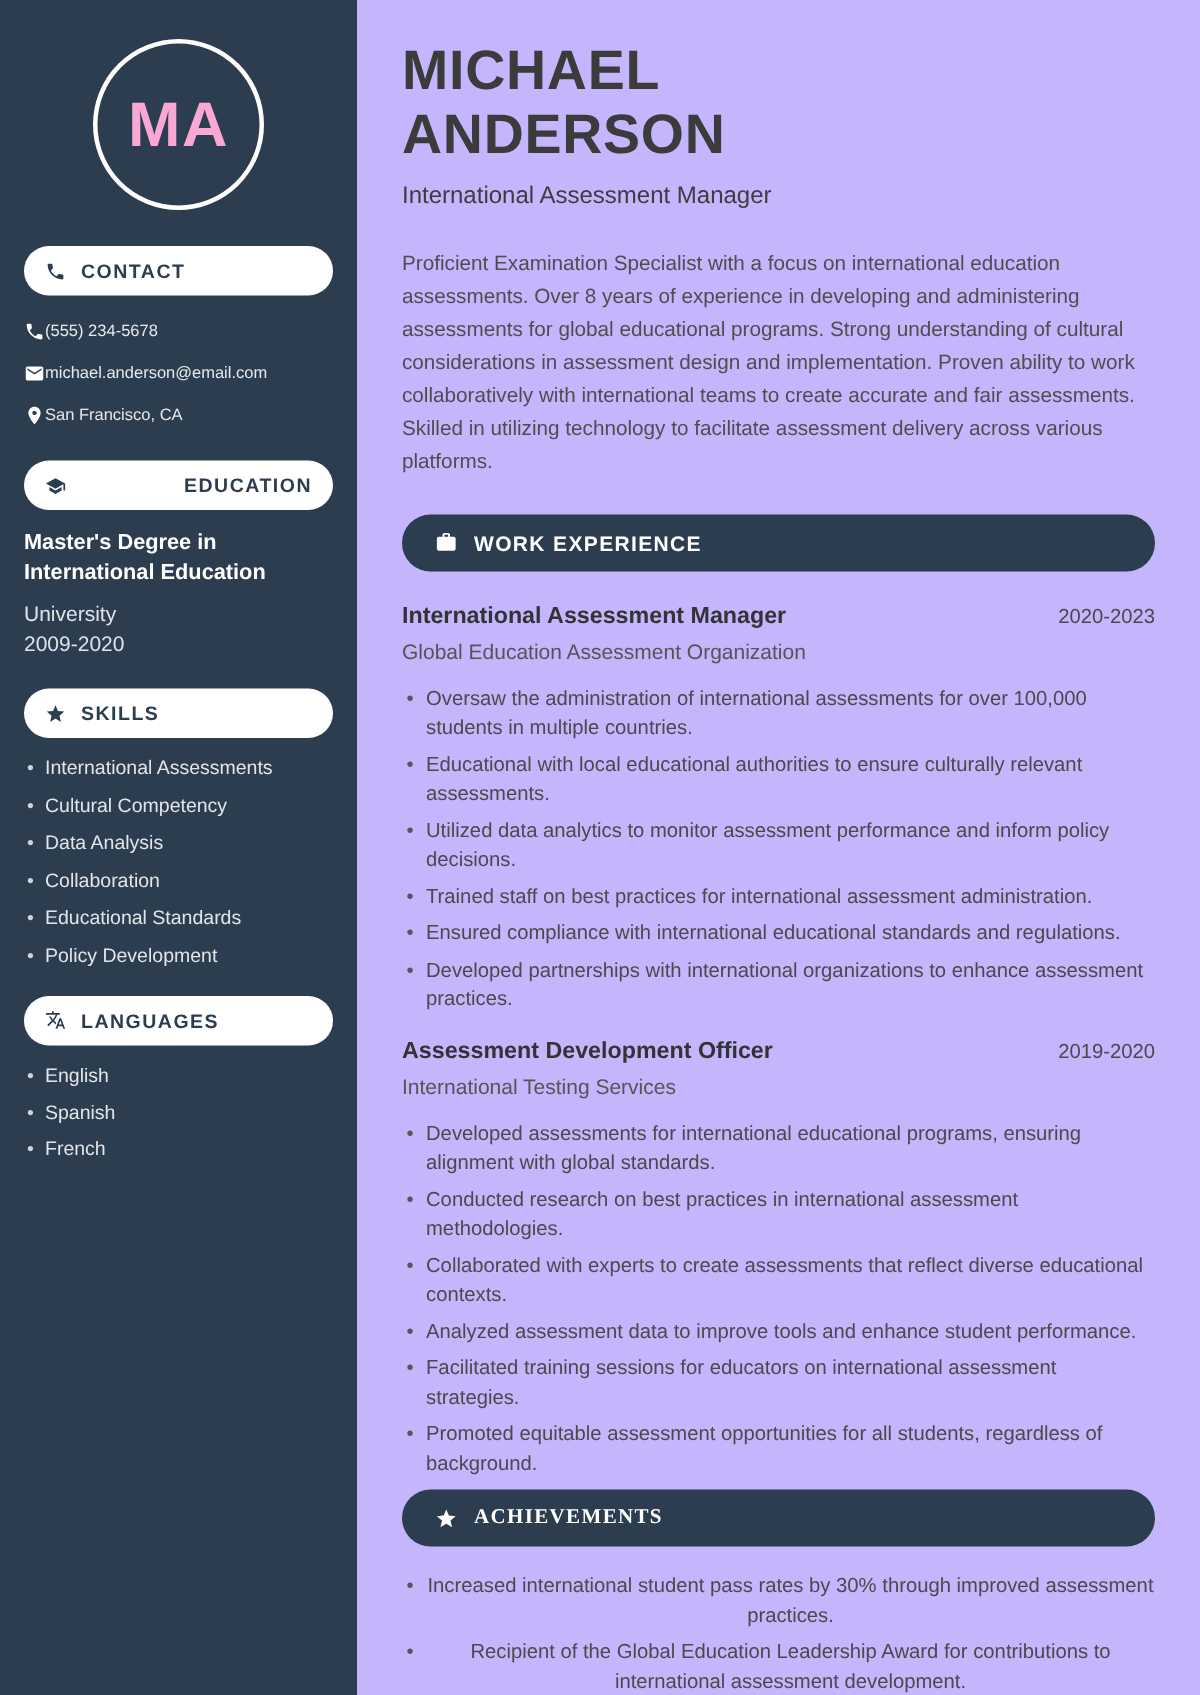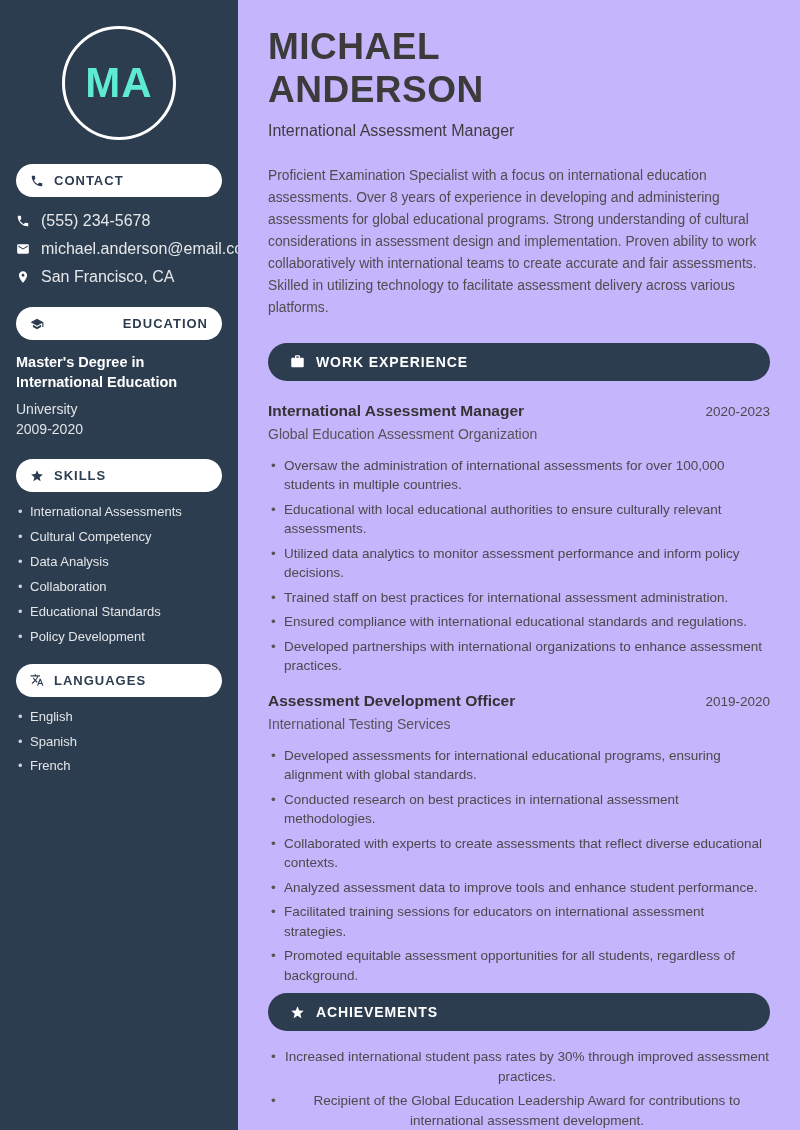--- a/index.html
+++ b/index.html
@@ -18,21 +18,21 @@
     background: #2d3d50;
     padding: 0 16px;
     color: #e6e8ea;
   }
   .avatar {
     width: 114px; height: 114px;
     margin: 26px auto 0;
     border: 3px solid #ffffff;
     border-radius: 50%;
     display: flex; align-items: center; justify-content: center;
-    color: #5eead4;
+    color: #f9a8d4;
     font-size: 42px;
     font-weight: 600;
     letter-spacing: 1px;
   }
   .side-pill {
     background: #ffffff;
     color: #2d3d50;
     border-radius: 17px;
     height: 33px;
     display: flex; align-items: center;
@@ -44,23 +44,22 @@
   }
   .side-pill svg { width: 14px; height: 14px; fill: #2d3d50; flex-shrink: 0; }
   .pill-contact   { margin-top: 24px; }
   .pill-education { margin-top: 16px; justify-content: space-between; }
   .pill-skills    { margin-top: 20px; }
   .pill-languages { margin-top: 19px; }
 
   .contact-list { margin-top: 10px; }
   .contact-row {
     display: flex; align-items: center;
-    gap: 11px;
     height: 28px;
-    font-size: 16px;
+    font-size: 11px;
     color: #e6e8ea;
   }
   .contact-row svg { width: 14px; height: 14px; fill: #ffffff; flex-shrink: 0; }
 
   .edu-degree {
     margin-top: 13px;
     color: #ffffff;
     font-weight: bold;
     font-size: 14.5px;
     line-height: 19.5px;
@@ -119,21 +118,21 @@
     border-radius: 19px;
     height: 38px;
     display: flex; align-items: center;
     gap: 11px;
     padding: 0 22px;
     font-size: 14px;
     font-weight: bold;
     letter-spacing: 0.9px;
   }
   .section-pill svg { width: 15px; height: 15px; fill: #ffffff; flex-shrink: 0; }
-  .pill-achievements { margin-top: 8px; }
+  .pill-achievements { margin-top: 8px; font-family: Liberation Serif, serif; }
 
   .job { margin-top: 21px; }
   .job + .job { margin-top: 16px; }
   .job-header {
     display: flex; justify-content: space-between; align-items: baseline;
   }
   .job-title {
     font-size: 15.5px;
     font-weight: bold;
     color: #333333;

